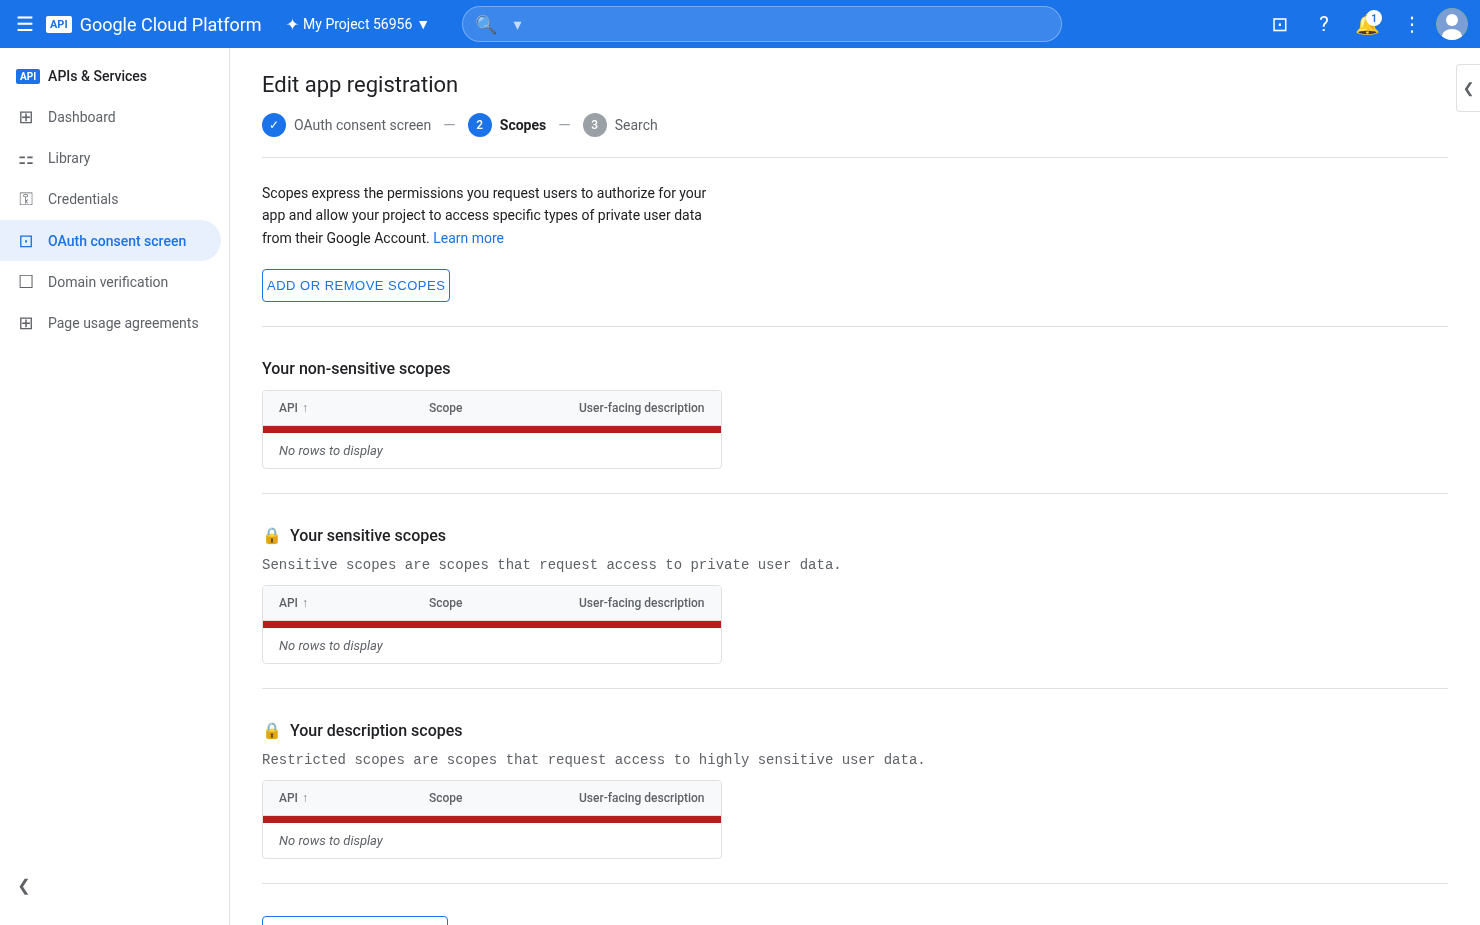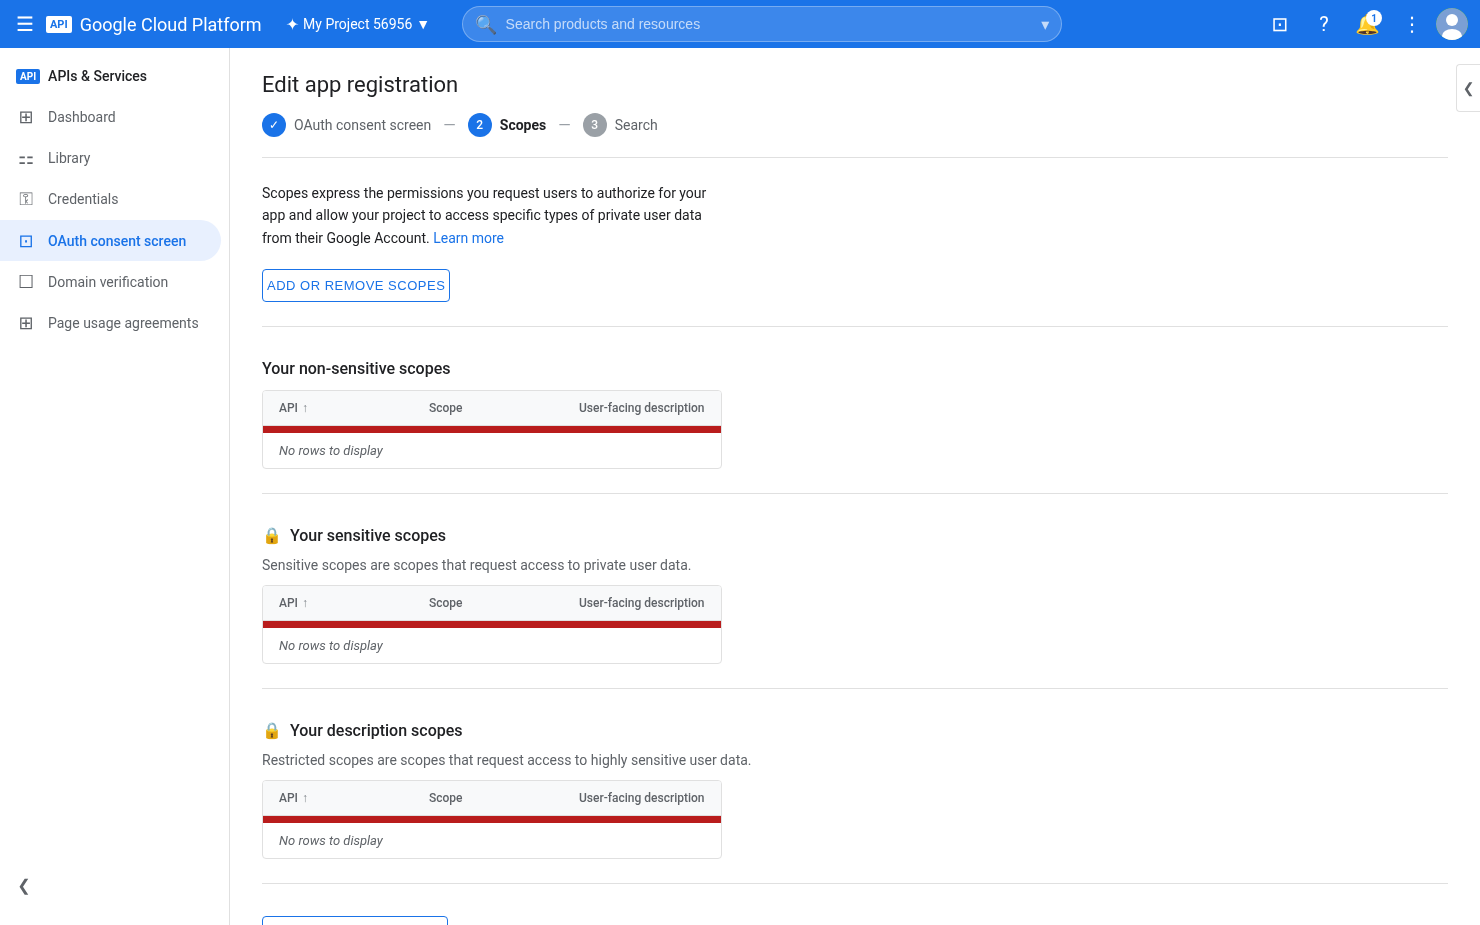--- a/index.html
+++ b/index.html
@@ -209,20 +209,21 @@
       display: flex;
       align-items: center;
       gap: 8px;
     }
     .lock-icon { font-size: 16px; }
 
     .scope-description {
       font-size: 14px;
       color: #5f6368;
       margin-bottom: 12px;
+      font-family: Liberation Mono, monospace;
     }
 
     
     .scope-table {
       width: 100%;
       max-width: 460px;
       border: 1px solid #e0e0e0;
       border-radius: 4px;
       overflow: hidden;
     }
@@ -315,21 +316,20 @@
     <span class="nav-logo-api">API</span>
     <span>Google Cloud Platform</span>
   </div>
   <div class="nav-project">
     <span class="nav-project-icon">✦</span>
     <span>My Project 56956</span>
     <span>▼</span>
   </div>
   <div class="search-bar">
     <span class="search-icon">🔍</span>
-    <input type="text" placeholder="Search products and resources" style="">
     <span class="search-expand">▾</span>
   </div>
   <div class="nav-actions">
     <div class="nav-icon-btn">⊡</div>
     <div class="nav-icon-btn">?</div>
     <div class="nav-icon-btn nav-notification">
       <span>🔔</span>
       <span class="nav-badge">1</span>
     </div>
     <div class="nav-icon-btn">⋮</div>

